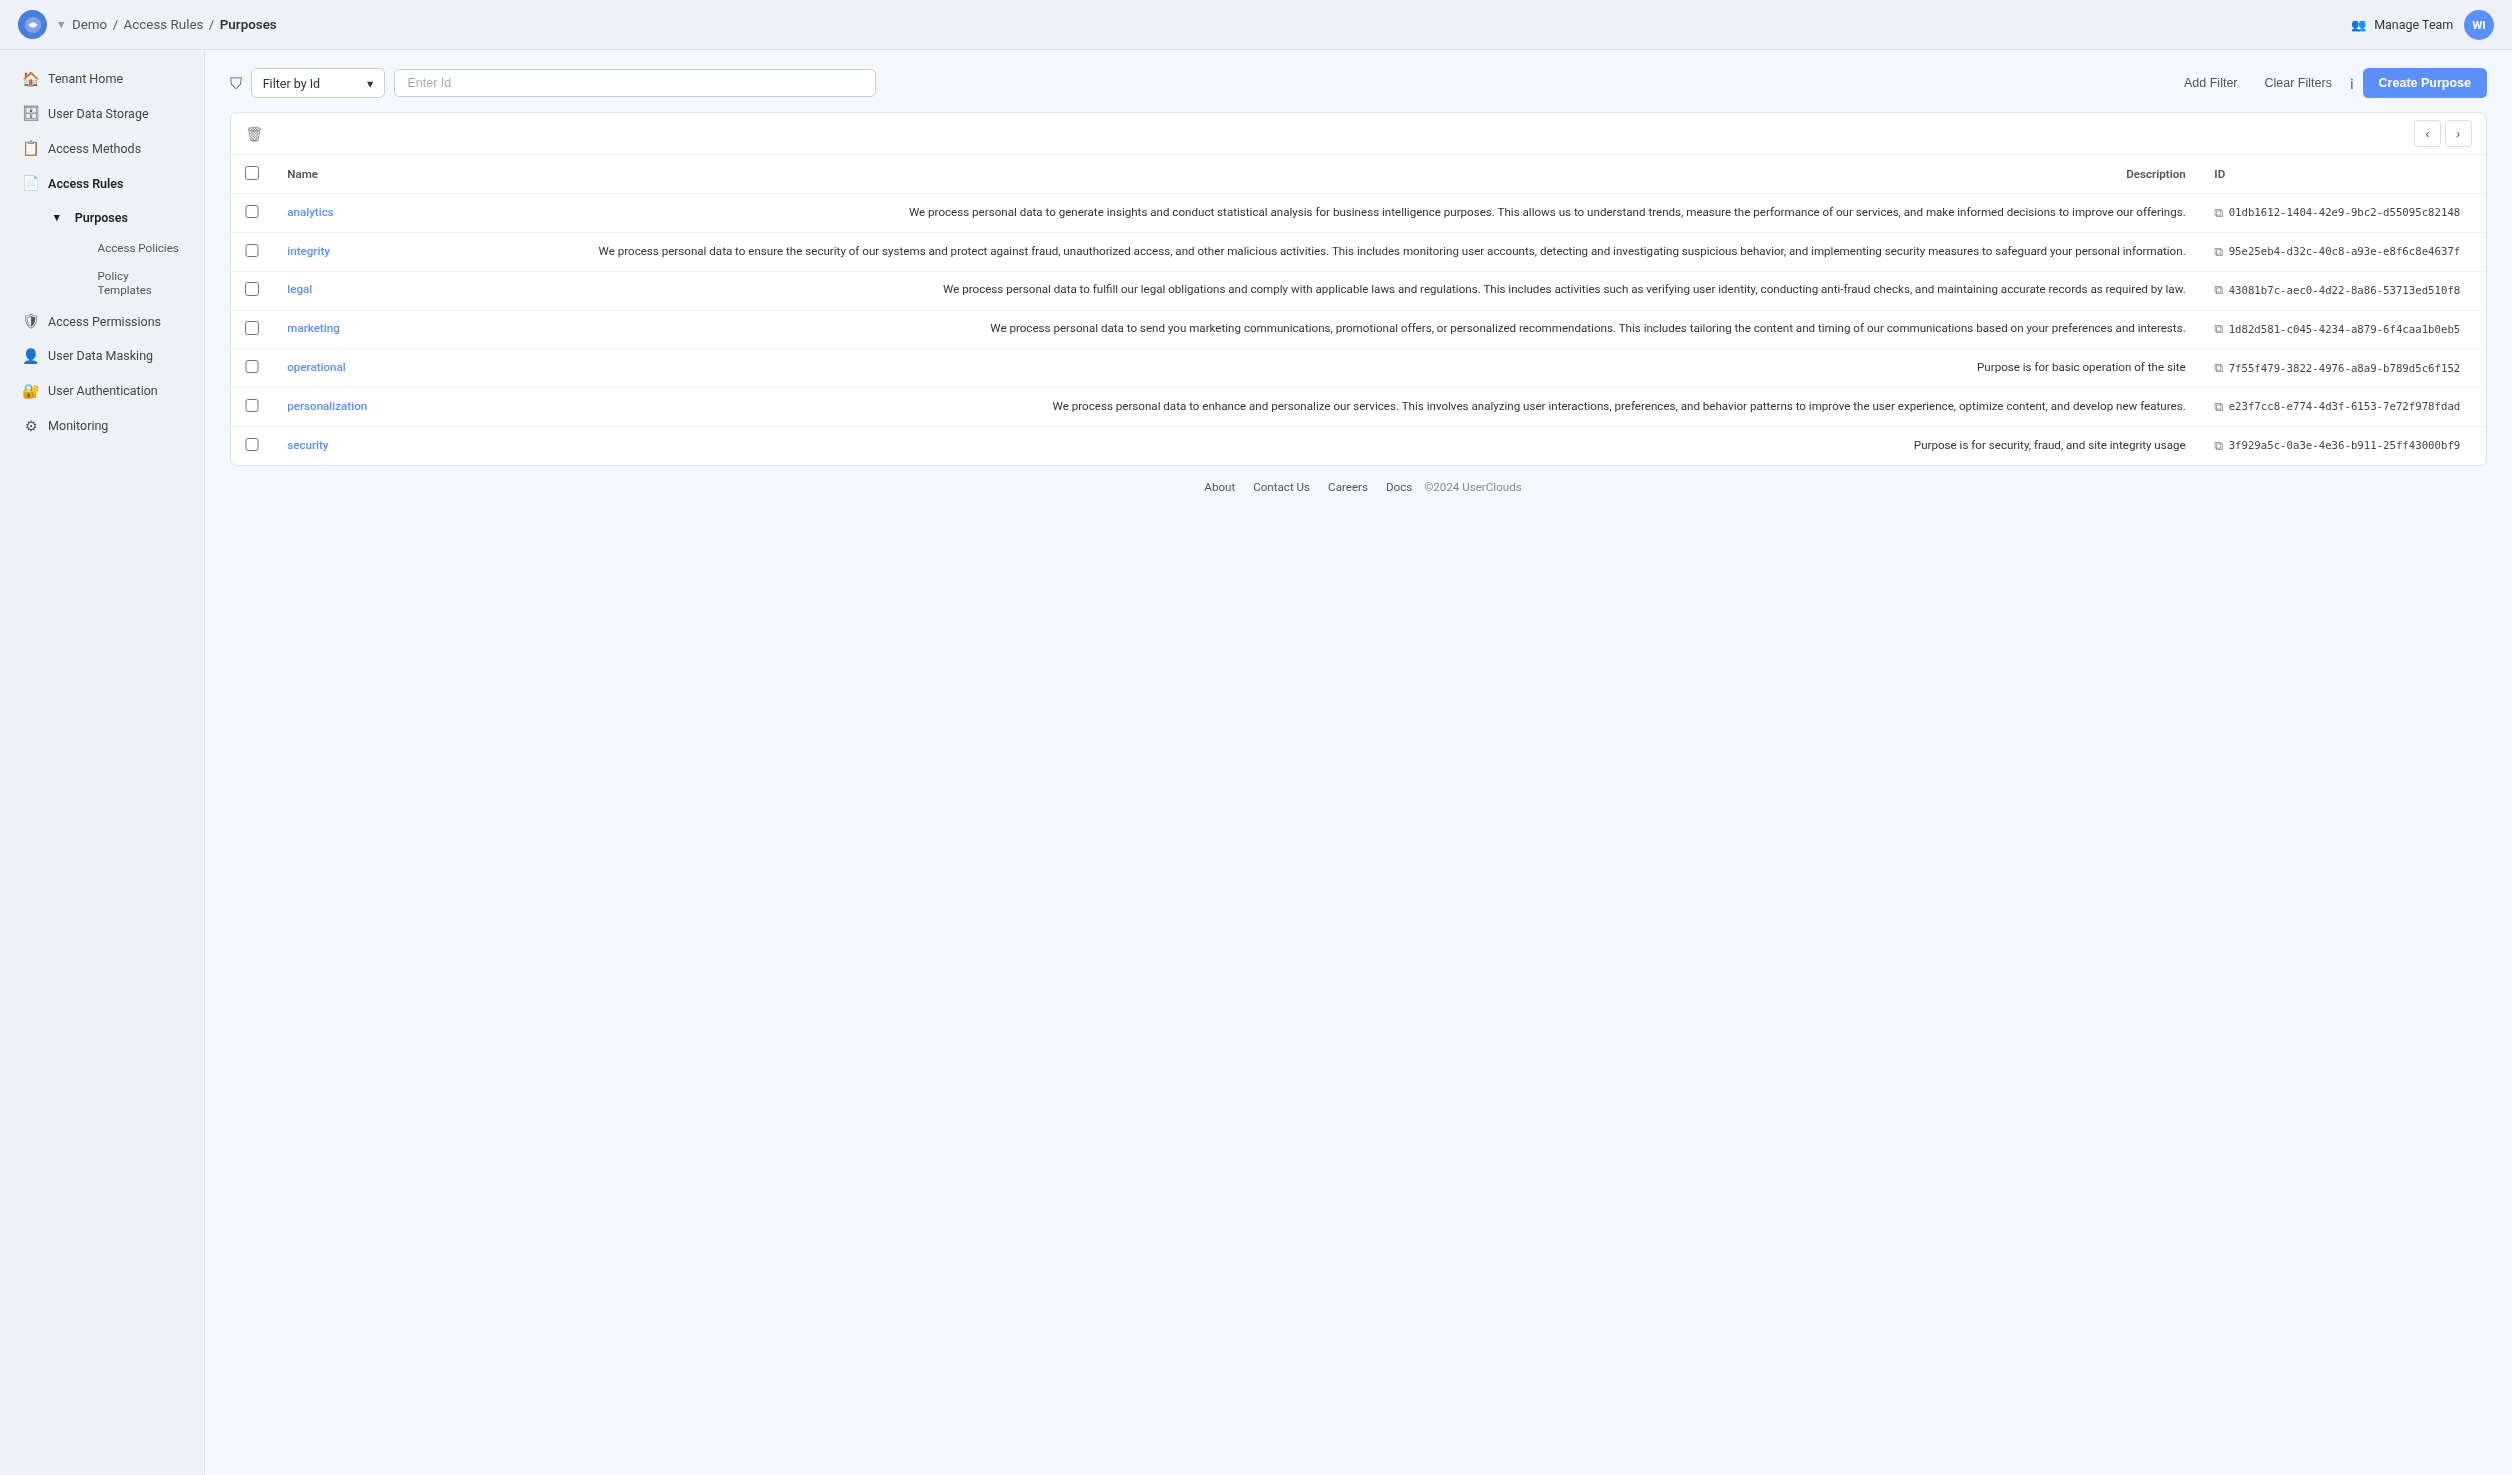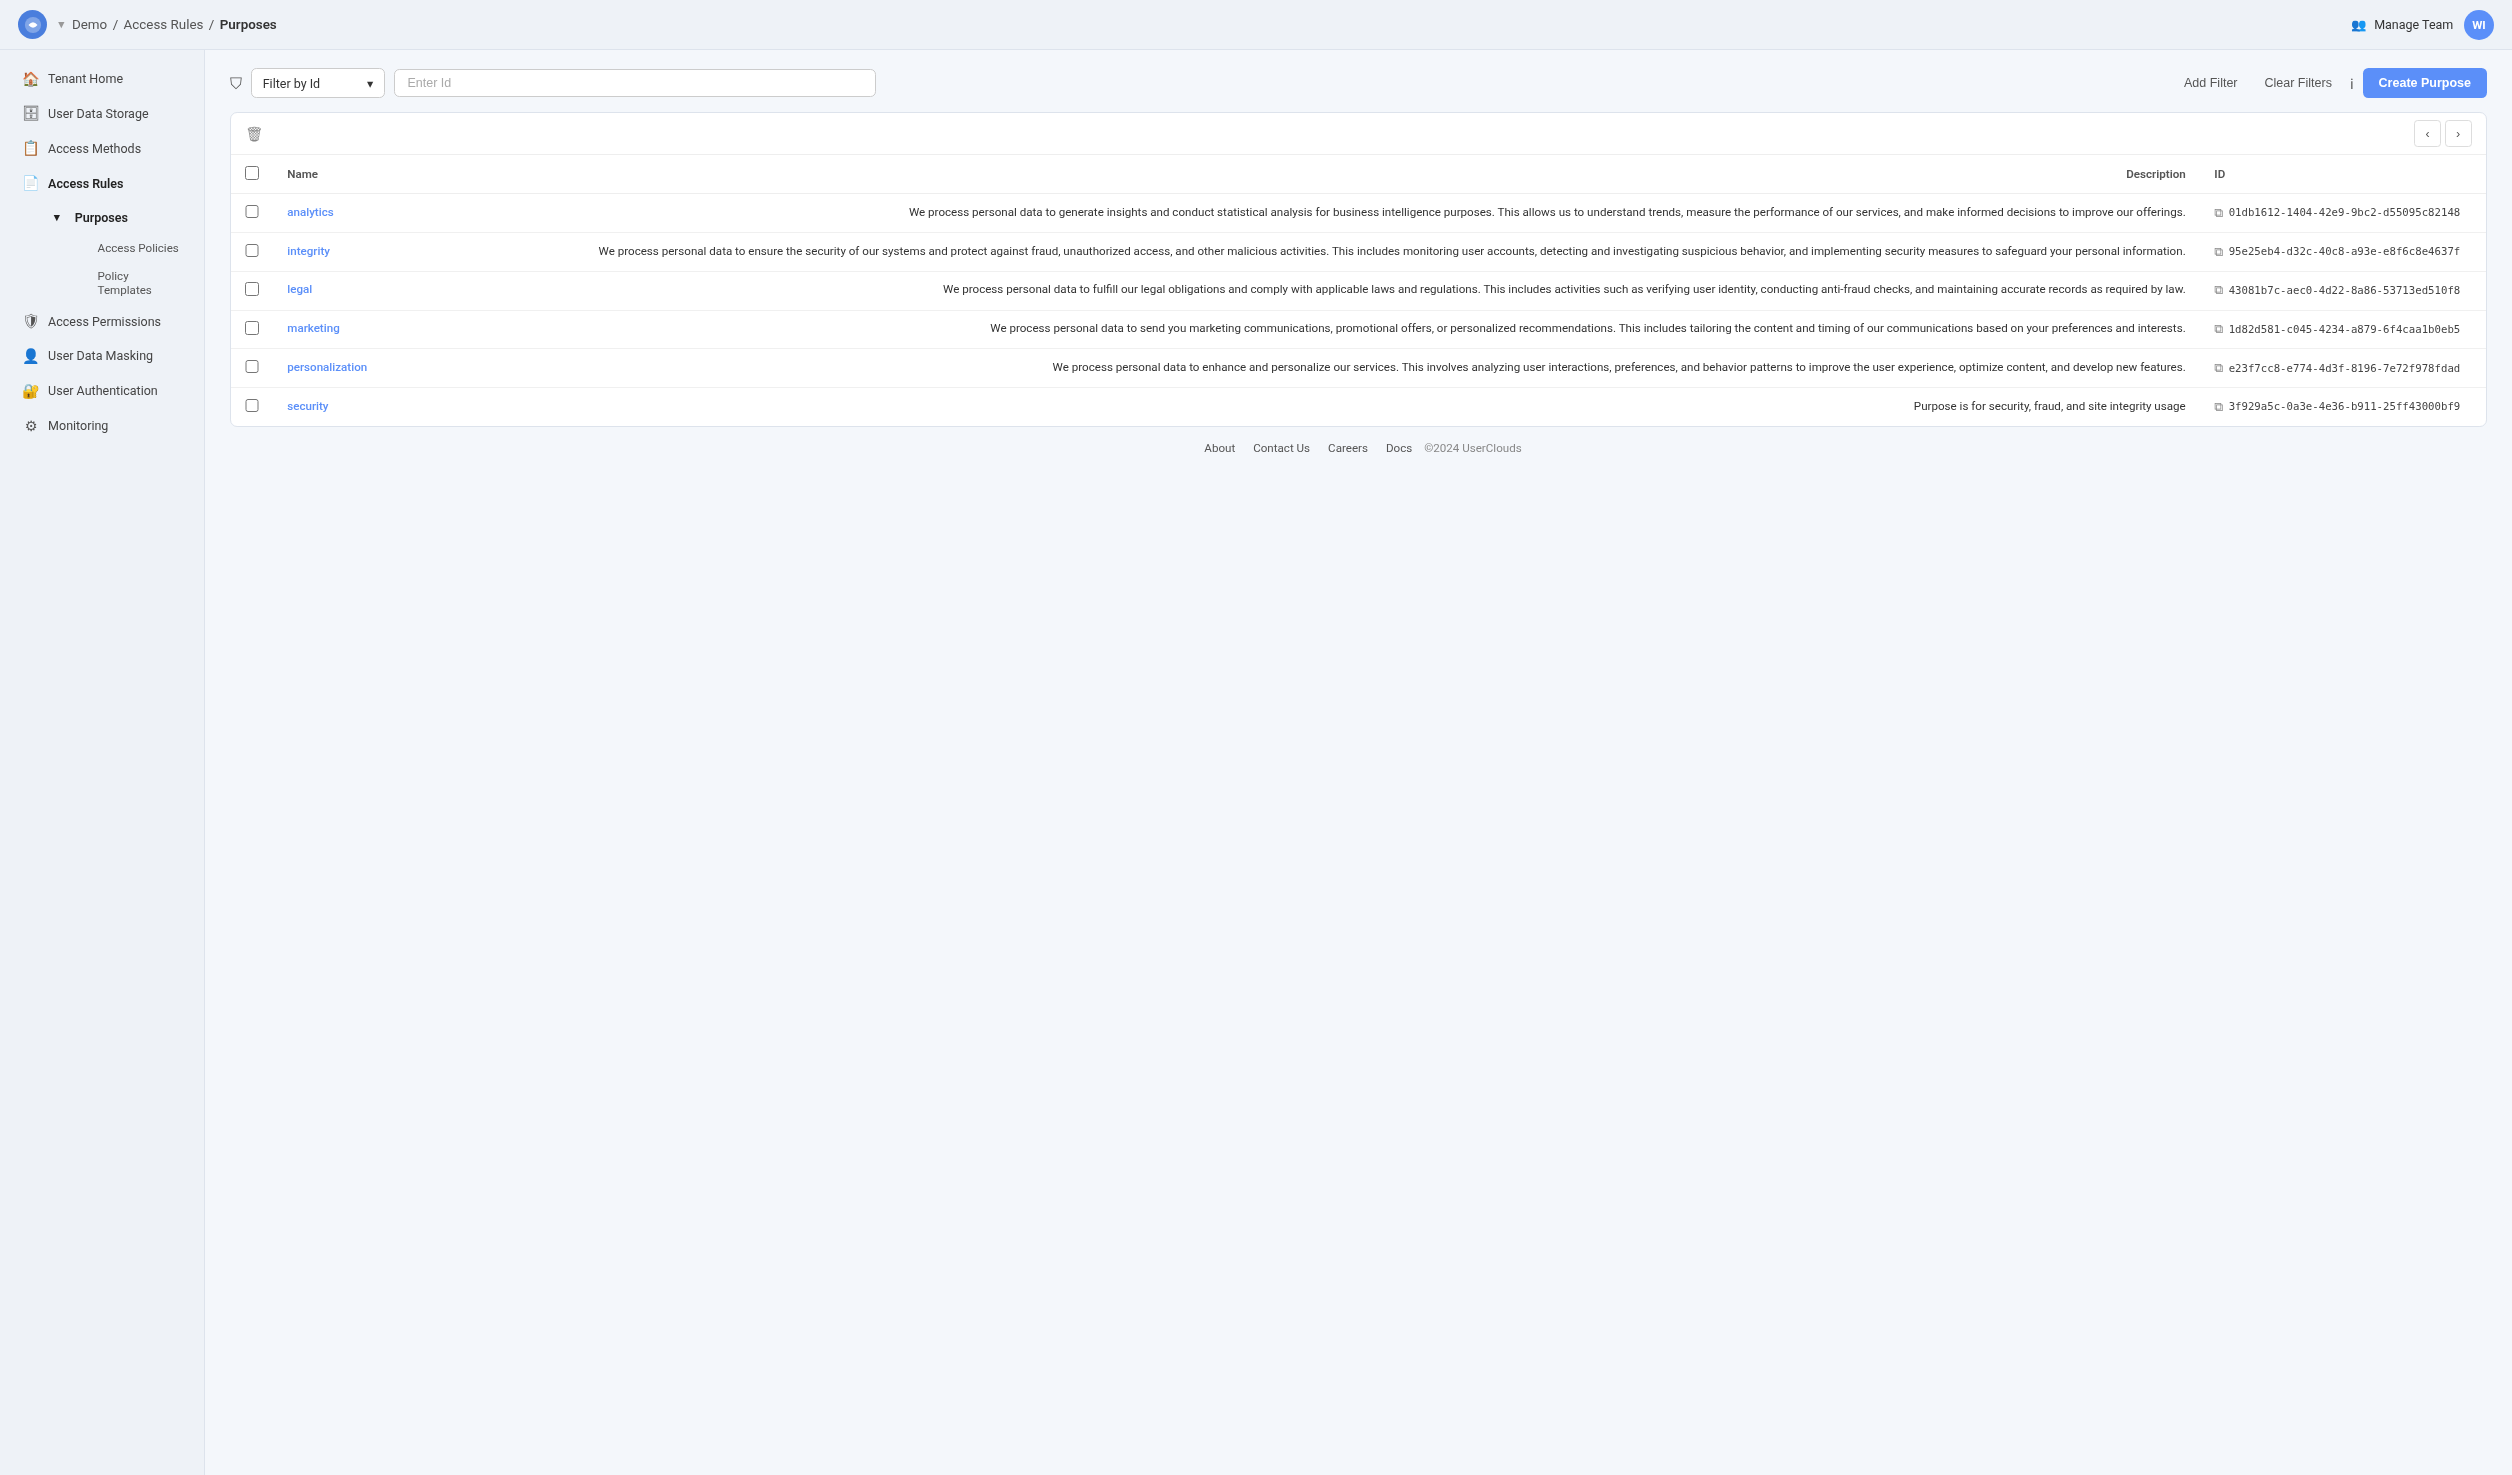--- a/index.html
+++ b/index.html
@@ -274,27 +274,42 @@
         <span class="copy-icon">⧉</span>
         <span>1d82d581-c045-4234-a879-6f4caa1b0eb5</span>
       </div>
     </td>
   </tr>
             <tr>
     <td class="check-col">
       <input type="checkbox" style="">
     </td>
     <td class="name-col">
+      <span class="item-link">operational</span>
+    </td>
+    <td class="desc-col">Purpose is for basic operation of the site</td>
+    <td class="id-col">
+      <div class="id-cell">
+        <span class="copy-icon">⧉</span>
+        <span>7f55f479-3822-4976-a8a9-b789d5c6f152</span>
+      </div>
+    </td>
+  </tr>
+            <tr>
+    <td class="check-col">
+      <input type="checkbox" style="">
+    </td>
+    <td class="name-col">
       <span class="item-link">personalization</span>
     </td>
     <td class="desc-col">We process personal data to enhance and personalize our services. This involves analyzing user interactions, preferences, and behavior patterns to improve the user experience, optimize content, and develop new features.</td>
     <td class="id-col">
       <div class="id-cell">
         <span class="copy-icon">⧉</span>
-        <span>e23f7cc8-e774-4d3f-8196-7e72f978fdad</span>
+        <span>e23f7cc8-e774-4d3f-6153-7e72f978fdad</span>
       </div>
     </td>
   </tr>
             <tr>
     <td class="check-col">
       <input type="checkbox" style="">
     </td>
     <td class="name-col">
       <span class="item-link">security</span>
     </td>

